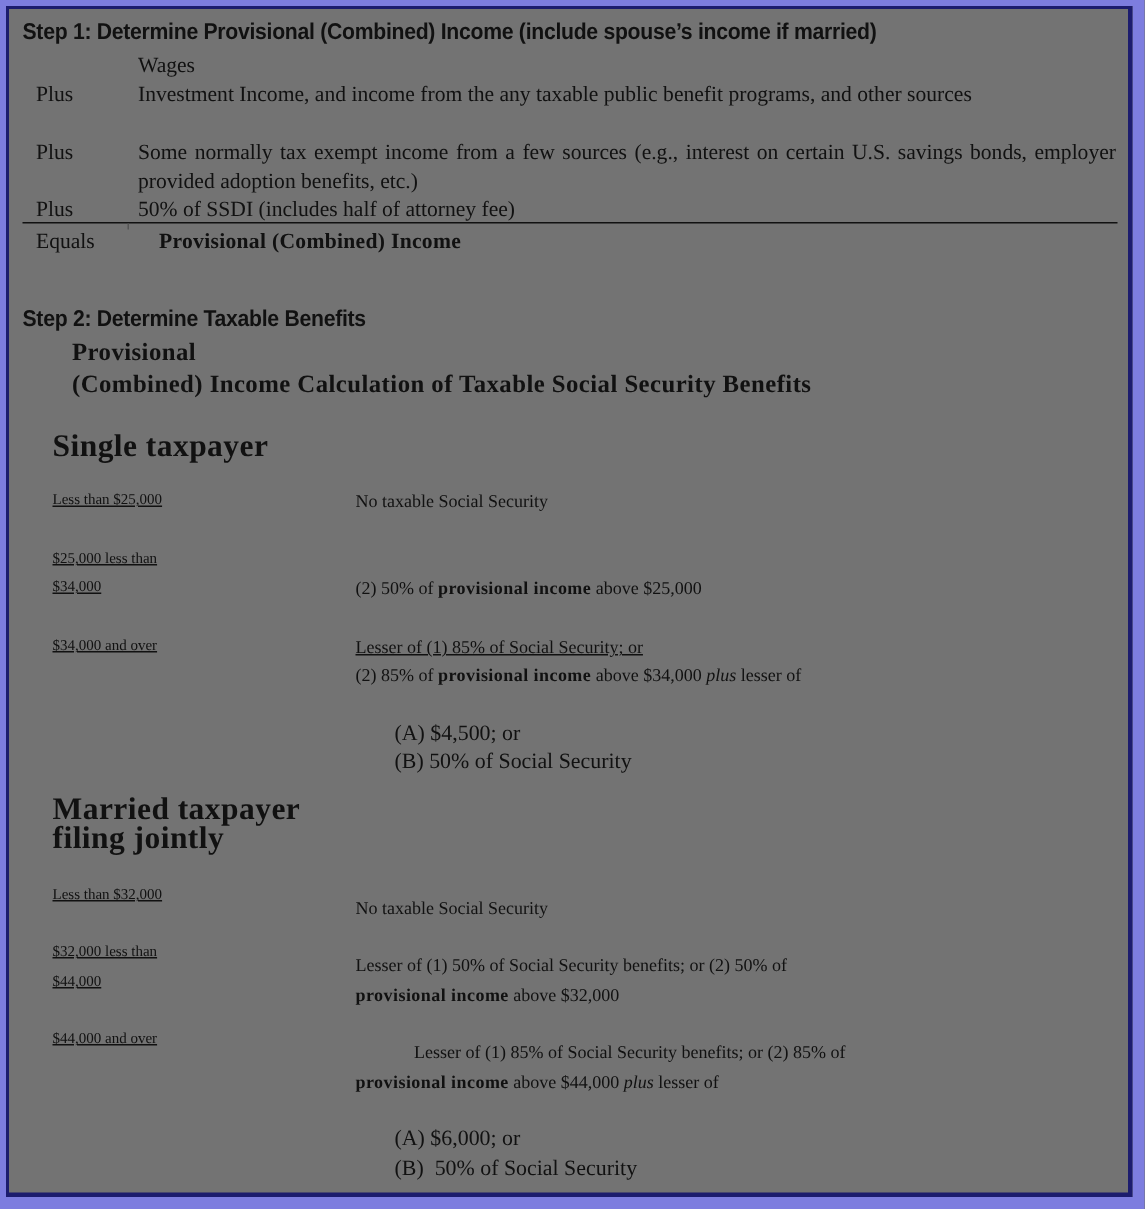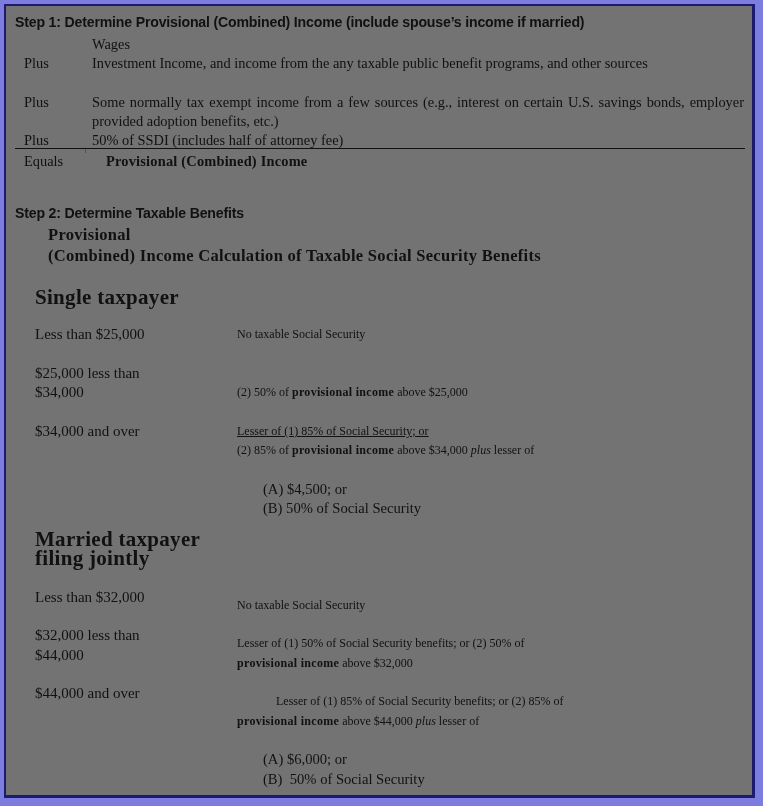--- a/index.html
+++ b/index.html
@@ -25,21 +25,21 @@
   .s1-row .txt { position:absolute; left:68px; right:0; top:0; text-align:justify; }
   .divider { position:absolute; left:9px; width:730px; top:142px; height:0; border-top:1.3px solid #111; }
   .tick { position:absolute; left:79px; top:143px; width:1px; height:4px; background:#555; }
   .equals { font-weight:bold; letter-spacing:0.2px;margin-left:14px; }
   .t2 {
     position:absolute; left:29px; font-size:16.5px; font-weight:bold; line-height:21px;
     letter-spacing:0.3px;
     margin-left:13px;
   }
   .sec { position:absolute; left:29px; font-size:21px; font-weight:bold; line-height:20px; letter-spacing:0.3px; }
-  .rng { position:absolute; left:29px; font-size:15px; line-height:20px; }
+  .rng { position:absolute; left:29px; font-size:10px; line-height:20px;text-decoration:underline; }
   .res { position:absolute; left:231px; font-size:12px; line-height:20px; white-space:nowrap; }
   .sub { position:absolute; left:257px; font-size:14.6px; line-height:20px; white-space:nowrap; }
   b.k { font-weight:bold; letter-spacing:0.3px; }
   i { font-style:italic; }
 </style>
 </head>
 <body>
 
 <div class="frame">
 

